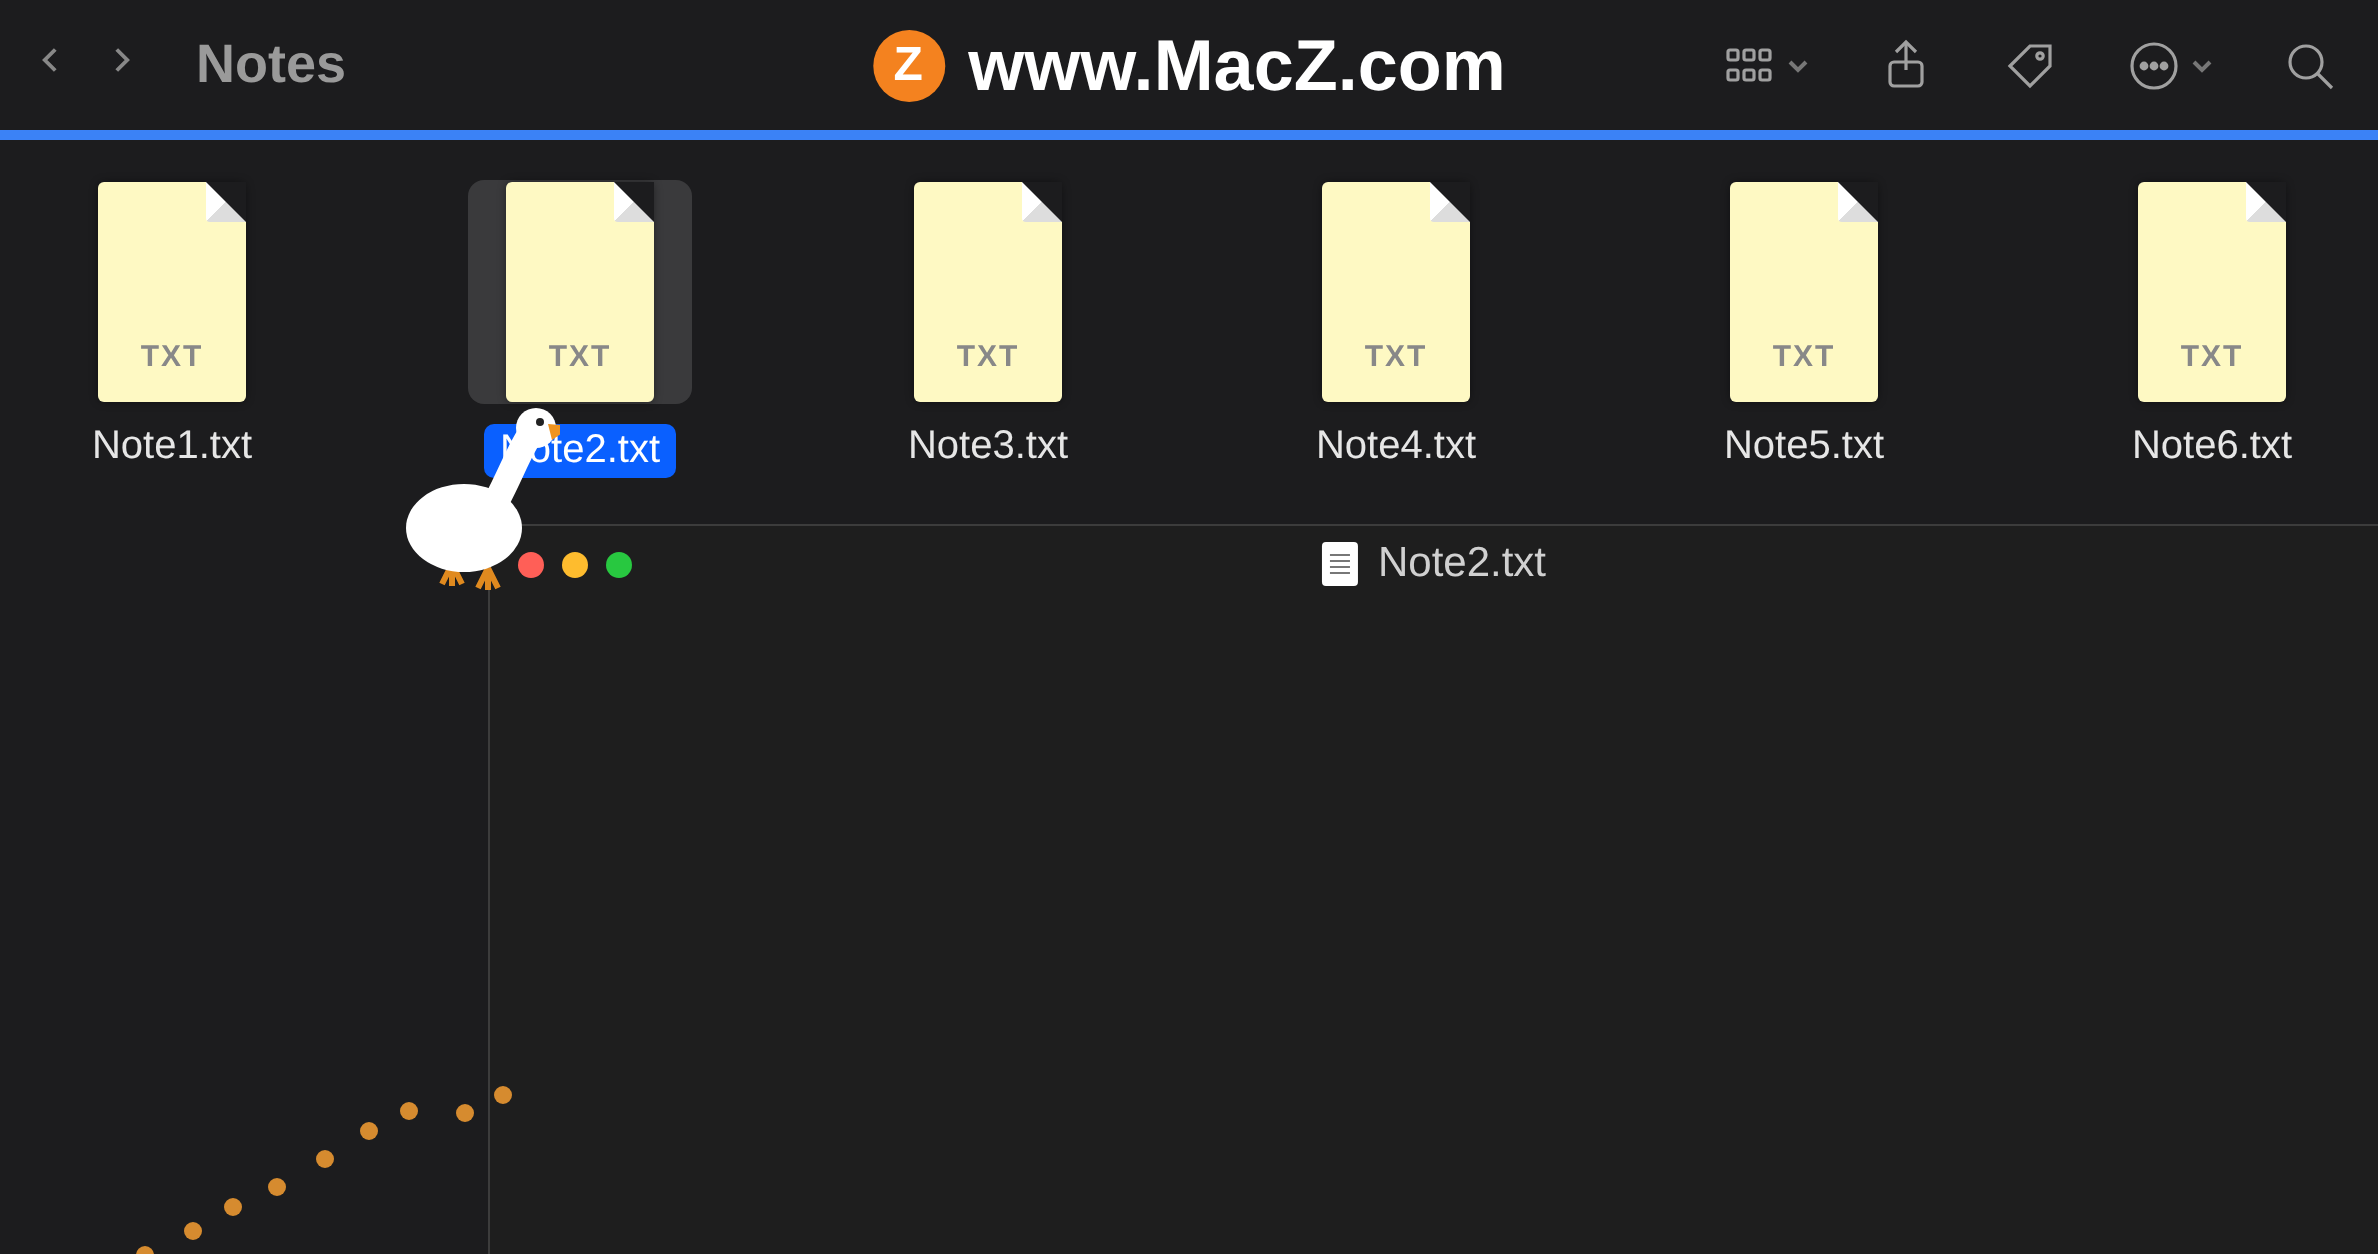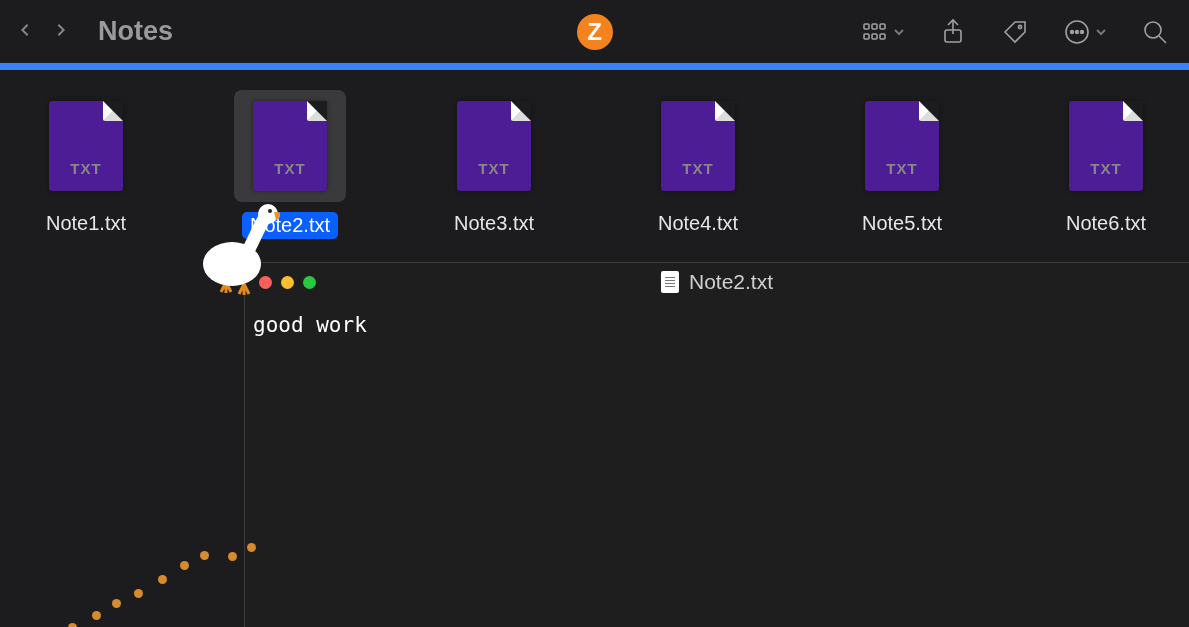--- a/index.html
+++ b/index.html
@@ -12,21 +12,21 @@
       position: relative;
       color: #e6e6e6;
     }
     
     
     .toolbar {
       height: 70px;
       display: flex;
       align-items: center;
       padding: 16px 18px;
-      border-bottom: 7px solid #3b82f6;
+      border-bottom: 5px solid #3b82f6;
       gap: 12px;
       position: relative;
     }
     .nav-buttons { display: flex; gap: 22px; align-items: center; }
     .chevron { width: 14px; height: 14px; fill: none; stroke: #888; stroke-width: 2.2; }
     .folder-title { font-size: 27px; font-weight: 600; color: #9a9a9a; margin-left: 18px; }
     
     .center-overlay {
       position: absolute;
       left: 50%;
@@ -63,21 +63,21 @@
       width: 112px; cursor: pointer;
     }
     .file-item.selected { }
     .file-icon-wrap {
       width: 112px; height: 112px;
       display:flex; align-items:center; justify-content:center;
       border-radius: 8px;
     }
     .file-item.selected .file-icon-wrap { background: #3a3a3c; }
     .file-page {
-      width: 74px; height: 90px; background: #4c1d95; position: relative;
+      width: 74px; height: 110px; background: #fef9c3; position: relative;
       border-radius: 3px 3px 3px 3px;
       box-shadow: 0 0 4px rgba(0,0,0,.4);
     }
     .file-page::before {
       content:""; position:absolute; top:0; right:0;
       width:20px; height:20px;
       background: linear-gradient(135deg, #fff 0 49%, #ddd 50% 100%);
       border-bottom-left-radius:2px;
     }
     .file-page::after {
@@ -146,20 +146,21 @@
     <div>
       <svg class="chevron" viewBox="0 0 16 16">
           <polyline points="5,2 11,8 5,14"></polyline>
         </svg>
     </div>
   </div>
   <div class="folder-title">Notes</div>
 
   <div class="center-overlay">
     <div class="z-badge">Z</div>
+    <span>www.MacZ.com</span>
   </div>
 
   <div class="right-tools">
     <div class="tool-wrap">
       <svg class="tool-icon" viewBox="0 0 28 28">
         <rect x="3" y="6" width="5" height="5" rx="1"></rect>
           <rect x="11" y="6" width="5" height="5" rx="1"></rect>
           <rect x="19" y="6" width="5" height="5" rx="1"></rect>
         <rect x="3" y="16" width="5" height="5" rx="1"></rect>
           <rect x="11" y="16" width="5" height="5" rx="1"></rect>
@@ -261,23 +262,20 @@
     <div class="preview-title">
       <div class="doc-mini">
           <span></span>
           <span></span>
           <span></span>
           <span></span>
         </div>
       <span>Note2.txt</span>
     </div>
   </div>
-  <div class="preview-body">
-    <div class="preview-text">good work</div>
-  </div>
 </div>
 
 <div class="goose-trail">
 
   <div class="dot" style="top:364px;left:68px;"></div>
   <div class="dot" style="top:352px;left:92px;"></div>
   <div class="dot" style="top:340px;left:112px;"></div>
   <div class="dot" style="top:330px;left:134px;"></div>
   <div class="dot" style="top:316px;left:158px;"></div>
   <div class="dot" style="top:302px;left:180px;"></div>

